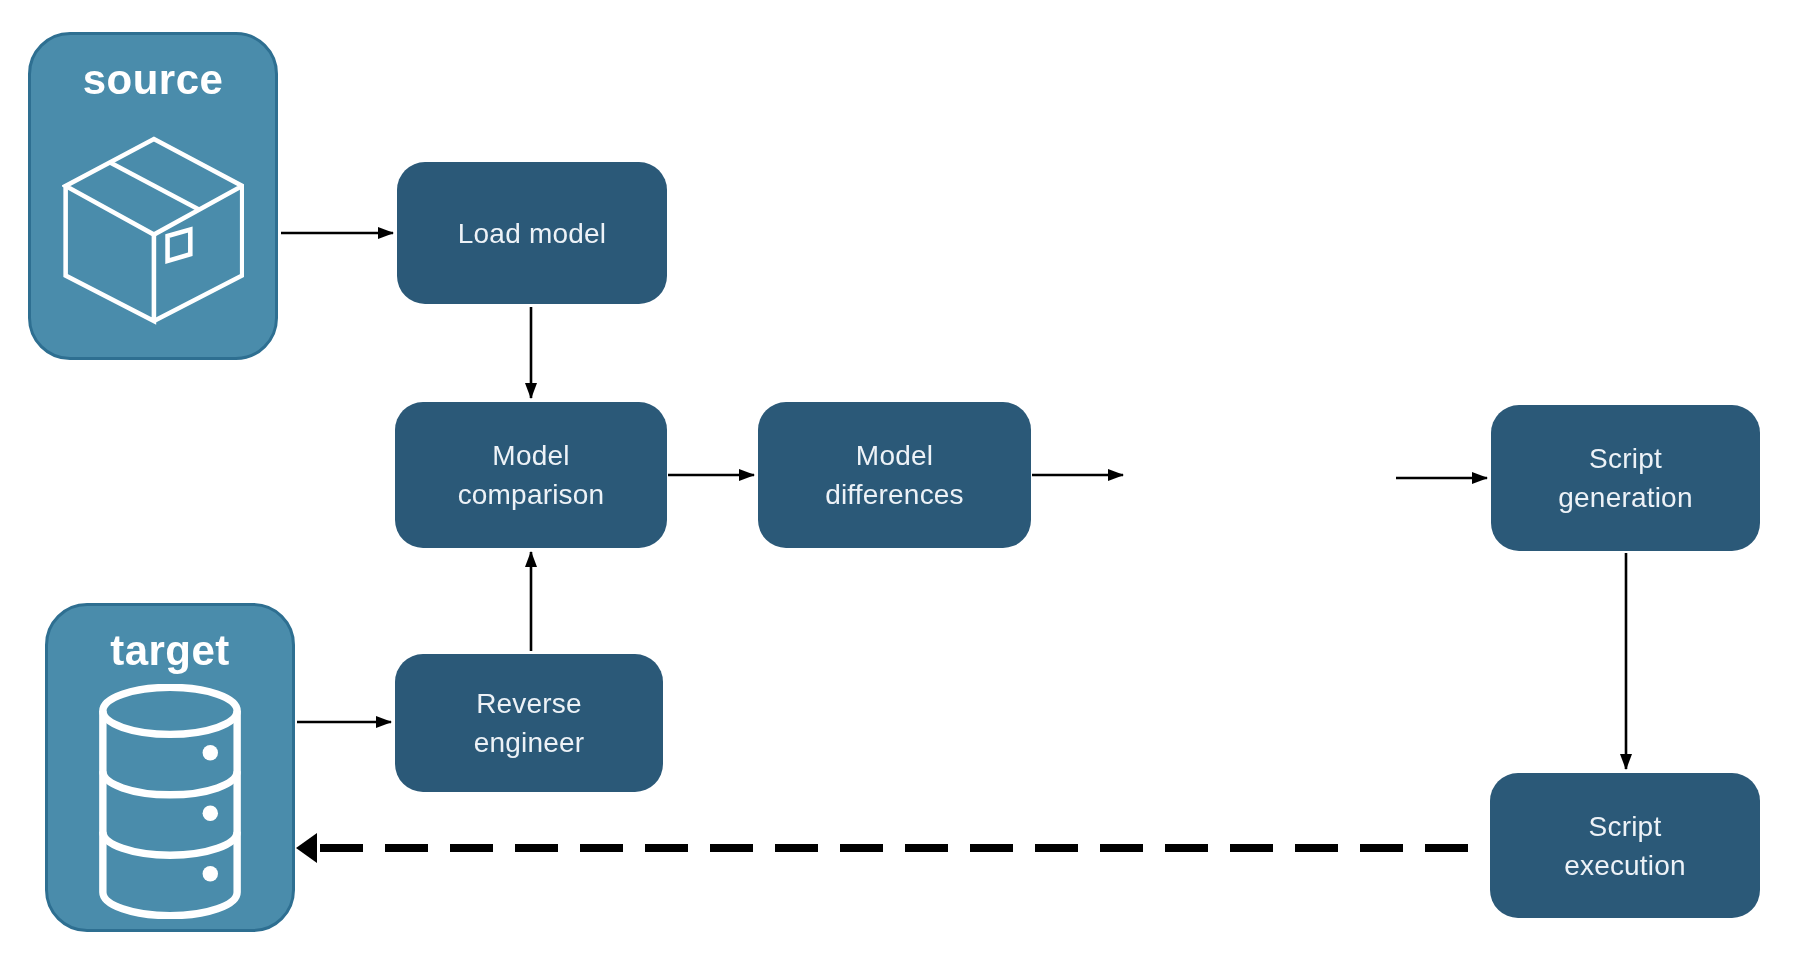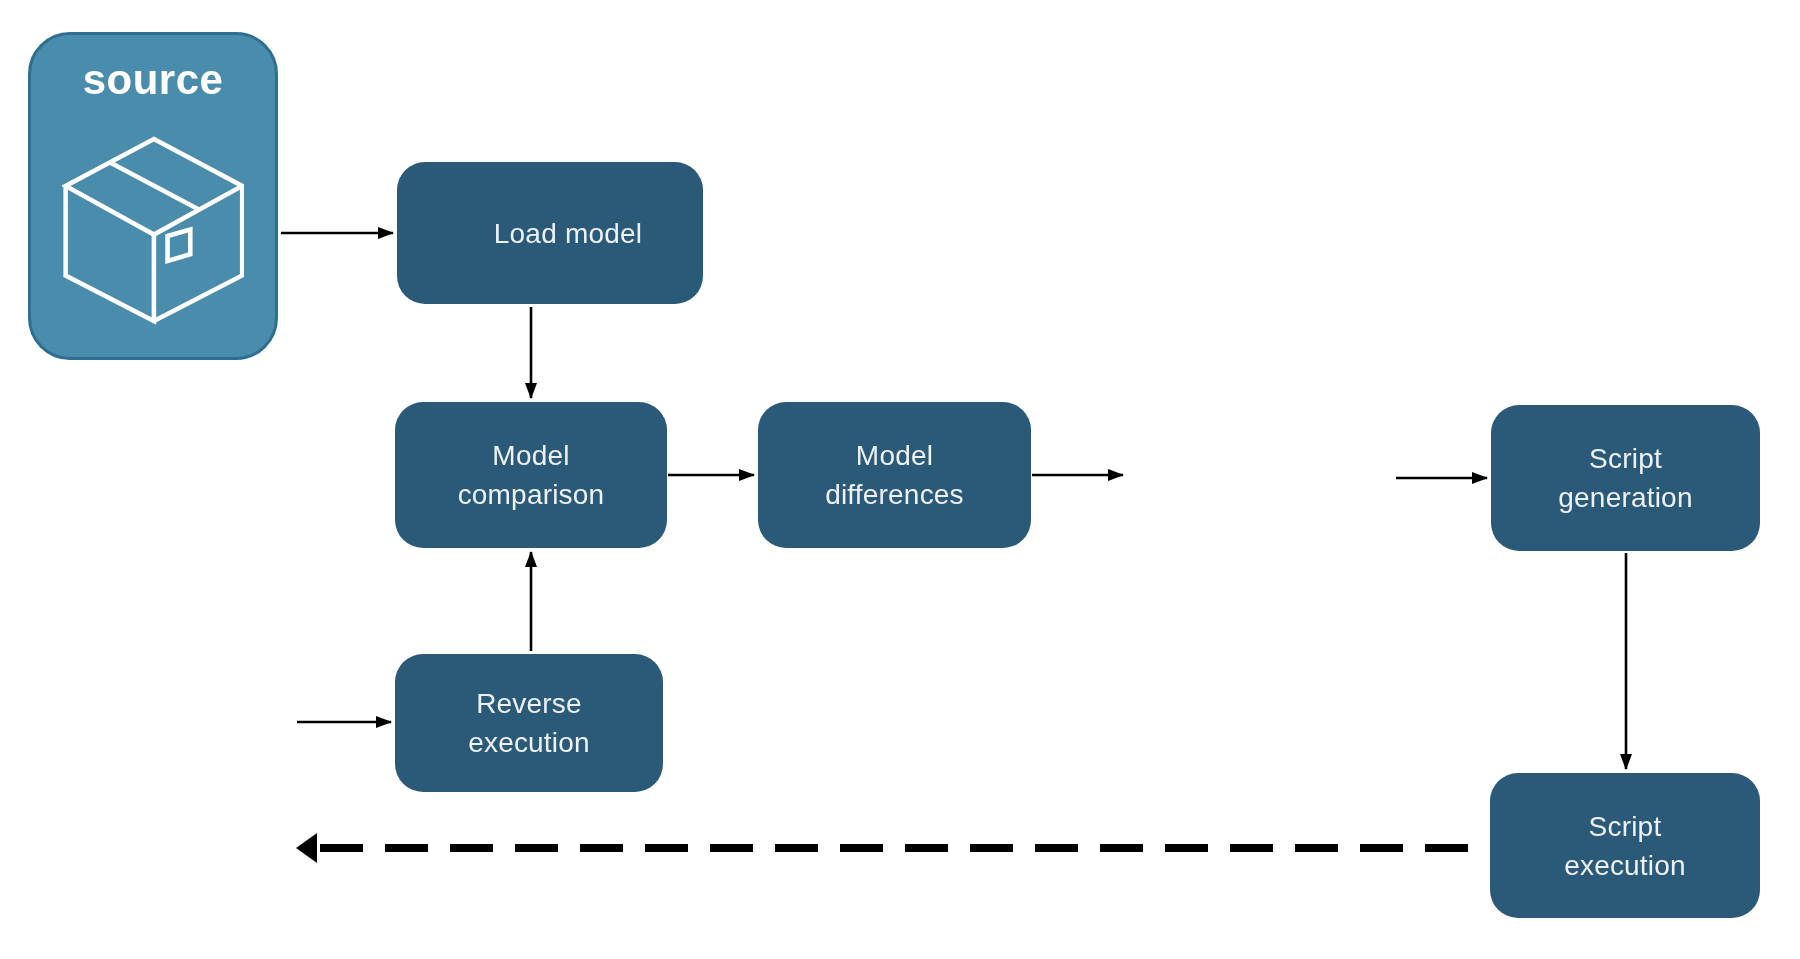--- a/index.html
+++ b/index.html
@@ -94,32 +94,50 @@
       <svg width="182" height="192" viewBox="0 0 100 104" fill="none" stroke="#FFFFFF" stroke-width="2.5" stroke-linejoin="miter">
         <polygon points="50.5,2 99,27.8 50.5,54.5 2,27.8"></polygon>
         <polyline points="2,27.8 2,77 50.5,102 50.5,54.5"></polyline>
         <polyline points="99,27.8 99,77 50.5,102"></polyline>
         <line x1="26.7" y1="15" x2="75.2" y2="40.8"></line>
         <polygon points="58,55.3 70.5,51.7 70.5,65.3 58,69"></polygon>
       </svg>
     </div>
   </div>
 
+  <div class="endpoint" style="left:45px; top:603px; width:250px; height:329px;">
+    <div class="endpoint-label">target</div>
+    <div class="endpoint-icon">
+      <svg width="168" height="235" viewBox="0 0 100 140">
+        <g fill="none" stroke="#FFFFFF" stroke-width="4.4">
+          <ellipse cx="50" cy="16" rx="40" ry="14"></ellipse>
+          <path d="M10,16 L10,124 A40,14 0 0 0 90,124 L90,16"></path>
+          <path d="M10,52 A40,14 0 0 0 90,52"></path>
+          <path d="M10,88 A40,14 0 0 0 90,88"></path>
+        </g>
+        <g fill="#FFFFFF">
+          <circle cx="74" cy="41" r="4.6"></circle>
+          <circle cx="74" cy="77" r="4.6"></circle>
+          <circle cx="74" cy="113" r="4.6"></circle>
+        </g>
+      </svg>
+    </div>
+  </div>
 
-  <div class="node" style="left:397px; top:162px; width:270px; height:142px;padding-left:36px;">Load model</div>
+  <div class="node" style="left:397px; top:162px; width:270px; height:142px;">Load model</div>
 
   <div class="node" style="left:395px; top:402px; width:272px; height:146px;">Model
 comparison</div>
 
   <div class="node" style="left:758px; top:402px; width:273px; height:146px;">Model
 differences</div>
 
 
   <div class="node" style="left:1491px; top:405px; width:269px; height:146px;">Script
 generation</div>
 
   <div class="node" style="left:395px; top:654px; width:268px; height:138px;">Reverse
-execution</div>
+engineer</div>
 
   <div class="node" style="left:1490px; top:773px; width:270px; height:145px;">Script
 execution</div>
 
 </div>
 
 </body></html>

